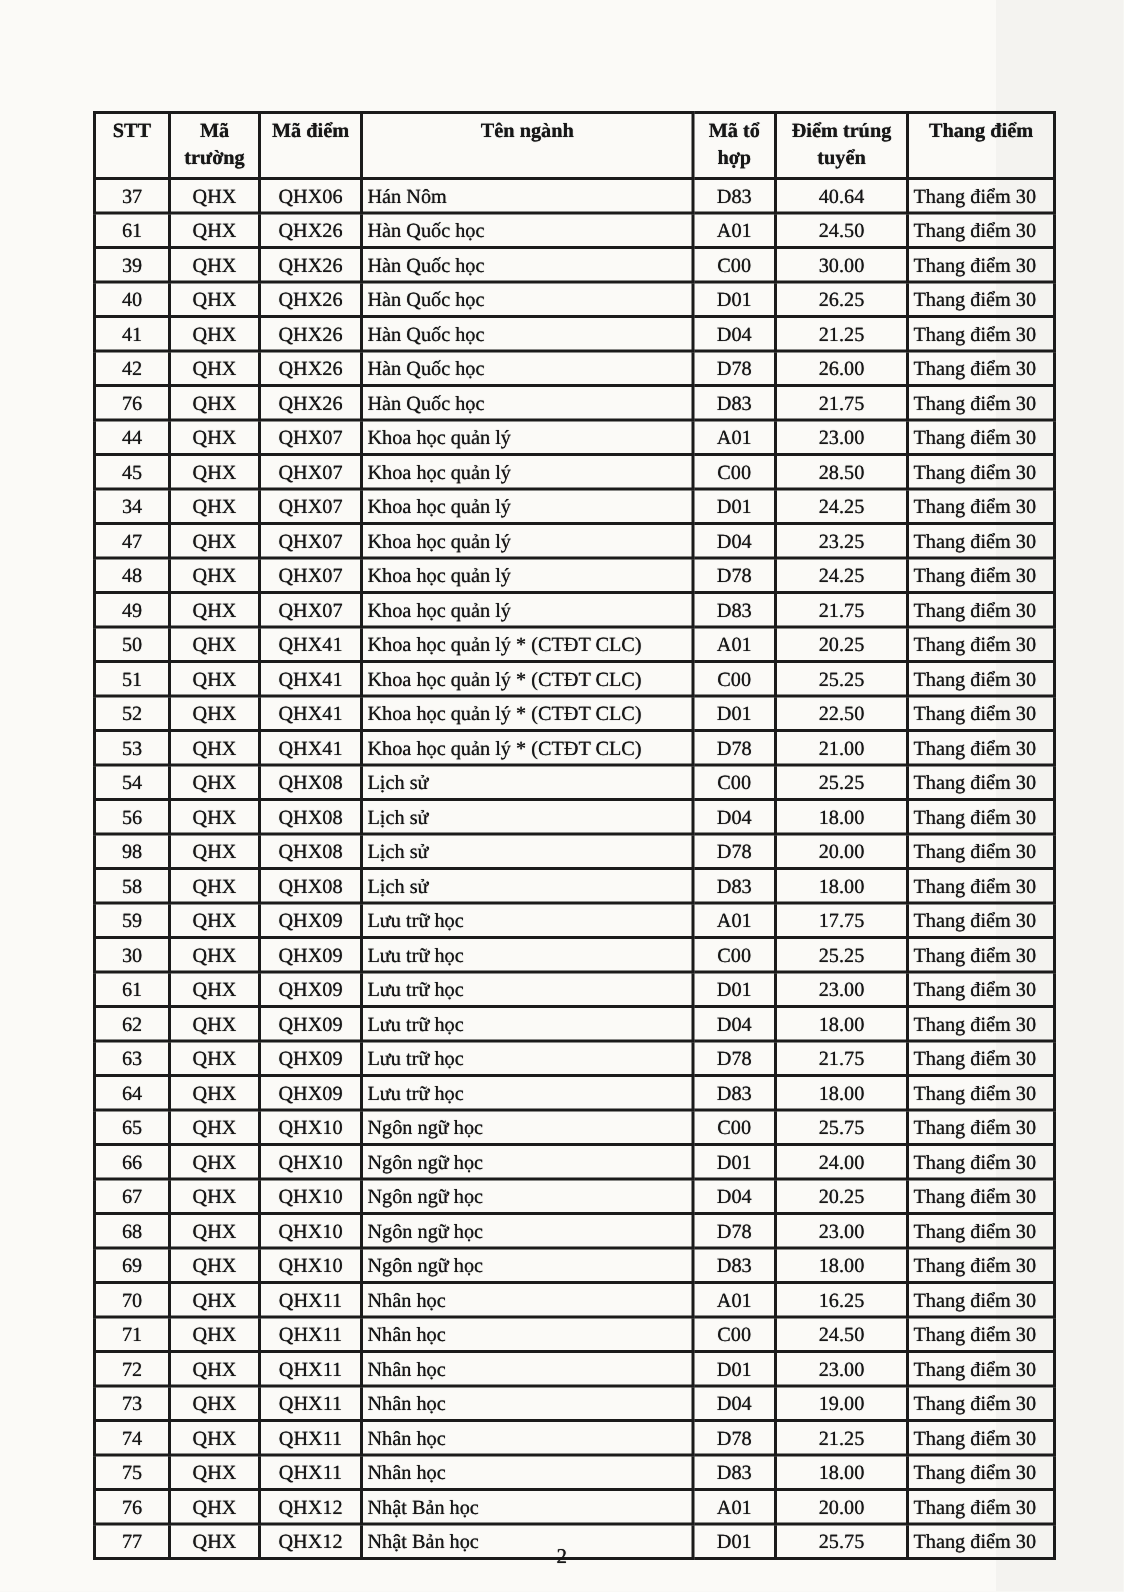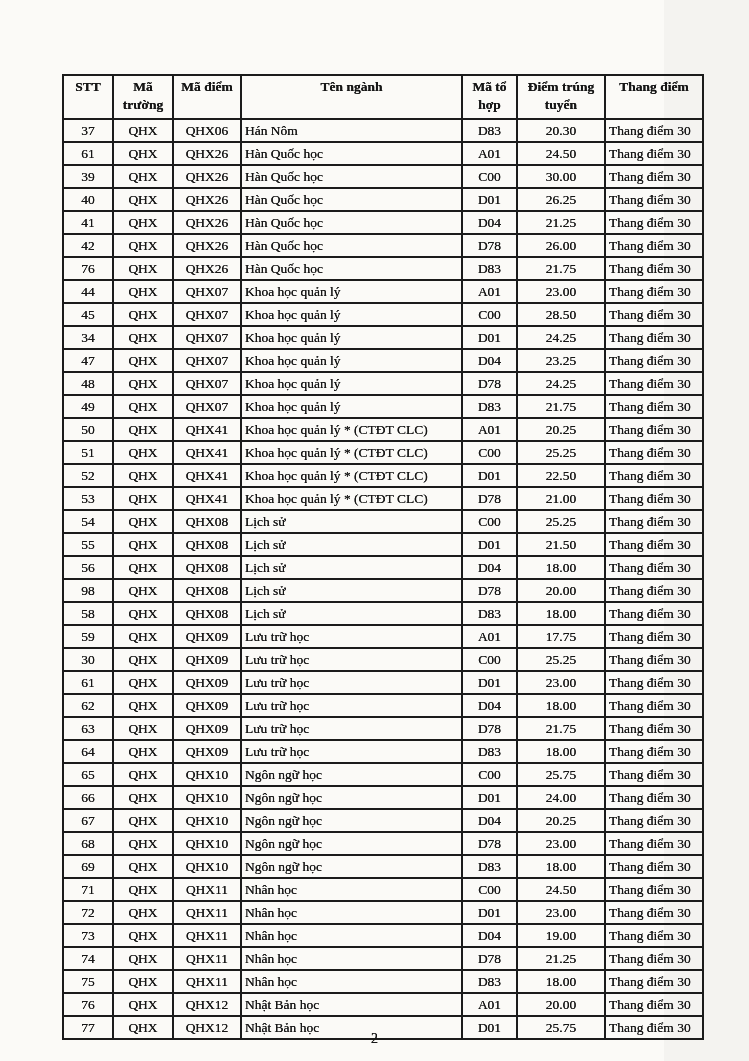--- a/index.html
+++ b/index.html
@@ -90,21 +90,21 @@
         <th>Thang điểm</th>
       </tr>
     </thead>
     <tbody>
         <tr>
           <td class="ac">37</td>
           <td class="ac">QHX</td>
           <td class="ac">QHX06</td>
           <td class="al">Hán Nôm</td>
           <td class="ac">D83</td>
-          <td class="ac">20.30</td>
+          <td class="ac">40.64</td>
           <td class="al">Thang điểm 30</td>
         </tr>
         <tr>
           <td class="ac">61</td>
           <td class="ac">QHX</td>
           <td class="ac">QHX26</td>
           <td class="al">Hàn Quốc học</td>
           <td class="ac">A01</td>
           <td class="ac">24.50</td>
           <td class="al">Thang điểm 30</td>
@@ -247,51 +247,42 @@
         <tr>
           <td class="ac">54</td>
           <td class="ac">QHX</td>
           <td class="ac">QHX08</td>
           <td class="al">Lịch sử</td>
           <td class="ac">C00</td>
           <td class="ac">25.25</td>
           <td class="al">Thang điểm 30</td>
         </tr>
         <tr>
-          <td class="ac">55</td>
+          <td class="ac">56</td>
           <td class="ac">QHX</td>
           <td class="ac">QHX08</td>
           <td class="al">Lịch sử</td>
-          <td class="ac">D01</td>
-          <td class="ac">21.50</td>
-          <td class="al">Thang điểm 30</td>
-        </tr>
-        <tr>
-          <td class="ac">56</td>
+          <td class="ac">D04</td>
+          <td class="ac">18.00</td>
+          <td class="al">Thang điểm 30</td>
+        </tr>
+        <tr>
+          <td class="ac">98</td>
           <td class="ac">QHX</td>
           <td class="ac">QHX08</td>
           <td class="al">Lịch sử</td>
-          <td class="ac">D04</td>
-          <td class="ac">18.00</td>
-          <td class="al">Thang điểm 30</td>
-        </tr>
-        <tr>
-          <td class="ac">98</td>
+          <td class="ac">D78</td>
+          <td class="ac">20.00</td>
+          <td class="al">Thang điểm 30</td>
+        </tr>
+        <tr>
+          <td class="ac">58</td>
           <td class="ac">QHX</td>
           <td class="ac">QHX08</td>
           <td class="al">Lịch sử</td>
-          <td class="ac">D78</td>
-          <td class="ac">20.00</td>
-          <td class="al">Thang điểm 30</td>
-        </tr>
-        <tr>
-          <td class="ac">58</td>
-          <td class="ac">QHX</td>
-          <td class="ac">QHX08</td>
-          <td class="al">Lịch sử</td>
           <td class="ac">D83</td>
           <td class="ac">18.00</td>
           <td class="al">Thang điểm 30</td>
         </tr>
         <tr>
           <td class="ac">59</td>
           <td class="ac">QHX</td>
           <td class="ac">QHX09</td>
           <td class="al">Lưu trữ học</td>
           <td class="ac">A01</td>
@@ -379,20 +370,29 @@
           <td class="ac">23.00</td>
           <td class="al">Thang điểm 30</td>
         </tr>
         <tr>
           <td class="ac">69</td>
           <td class="ac">QHX</td>
           <td class="ac">QHX10</td>
           <td class="al">Ngôn ngữ học</td>
           <td class="ac">D83</td>
           <td class="ac">18.00</td>
+          <td class="al">Thang điểm 30</td>
+        </tr>
+        <tr>
+          <td class="ac">70</td>
+          <td class="ac">QHX</td>
+          <td class="ac">QHX11</td>
+          <td class="al">Nhân học</td>
+          <td class="ac">A01</td>
+          <td class="ac">16.25</td>
           <td class="al">Thang điểm 30</td>
         </tr>
         <tr>
           <td class="ac">71</td>
           <td class="ac">QHX</td>
           <td class="ac">QHX11</td>
           <td class="al">Nhân học</td>
           <td class="ac">C00</td>
           <td class="ac">24.50</td>
           <td class="al">Thang điểm 30</td>

